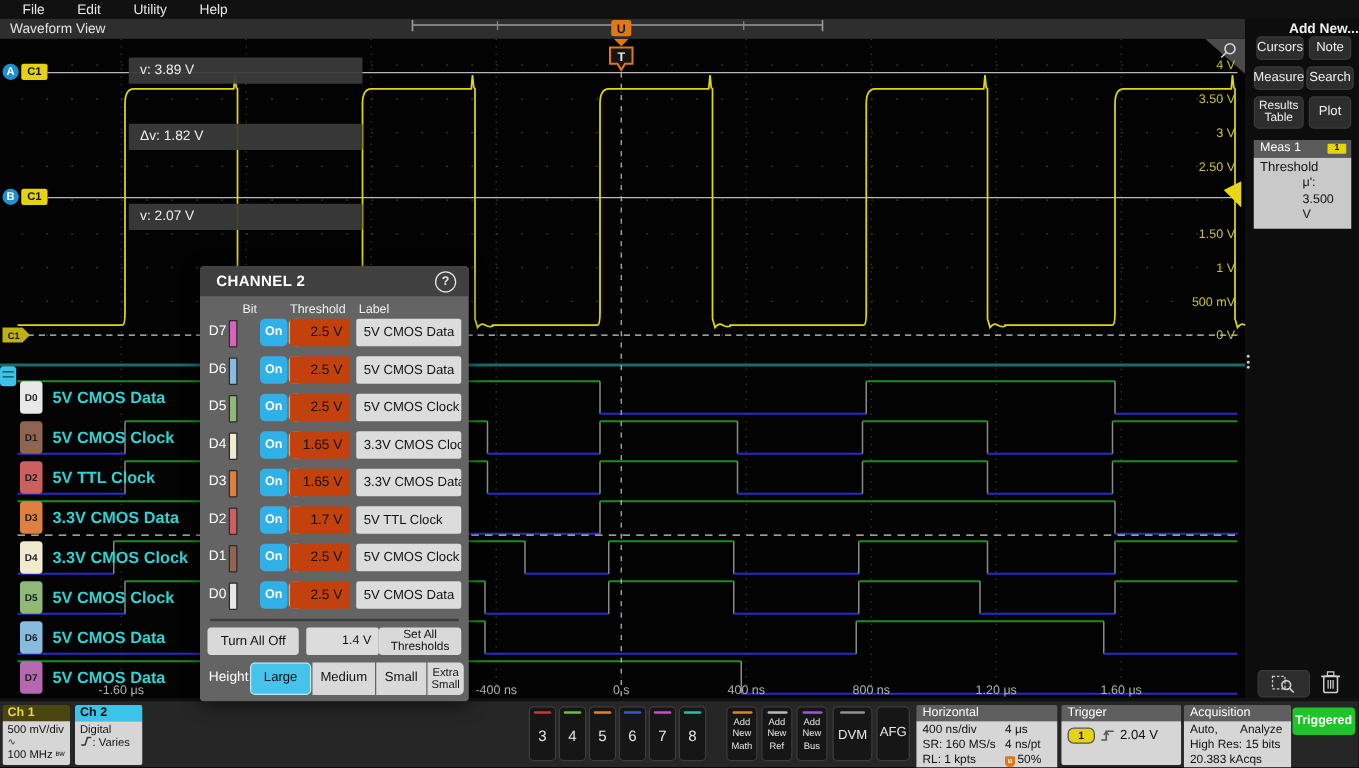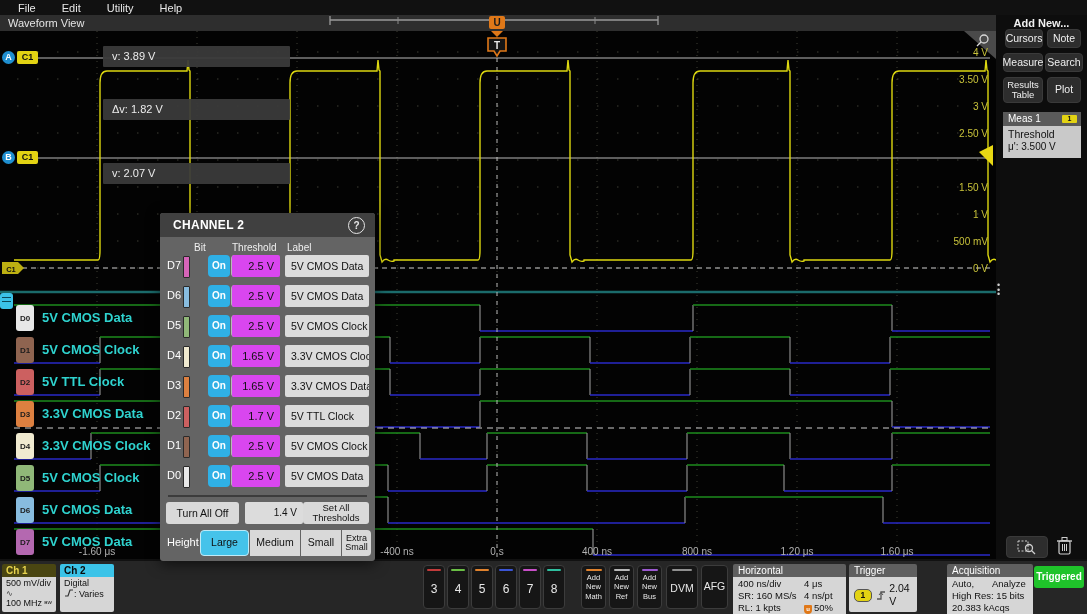--- a/index.html
+++ b/index.html
@@ -29,32 +29,32 @@
   #dialog-header{position:absolute;left:0;top:0;width:100%;height:24px;background:#404040;border-radius:3px 3px 0 0;}
   #dialog-title{position:absolute;left:13px;top:5px;color:#fff;font-size:12px;font-weight:bold;letter-spacing:.3px;}
   #dialog-help{position:absolute;right:10px;top:4px;width:15px;height:15px;border:1.5px solid #e6e6e6;border-radius:50%;color:#e6e6e6;font-size:10px;font-weight:bold;text-align:center;line-height:15px;}
   .colhdr{position:absolute;top:29px;color:#f0f0f0;font-size:10px;}
   .drow{position:absolute;left:0;width:100%;height:22px;}
   .drow-name{position:absolute;left:7px;top:4px;color:#fff;font-size:11px;}
   .drow-bar{position:absolute;left:23px;top:1px;width:5px;height:20px;border-radius:1px;border:1px solid #2a2a2a;}
   .drow-toggle{position:absolute;left:48px;top:0;width:52px;height:22px;}
   .tog-on{position:absolute;left:0;top:0;width:22px;height:22px;background:#2fb0e6;border-radius:4px;color:#fff;font-size:10px;font-weight:bold;text-align:center;line-height:22px;}
   .tog-knob{position:absolute;left:23px;top:0;width:11px;height:22px;background:#b9b9b9;border-radius:4px;}
-  .drow-thresh{position:absolute;left:72px;top:0;width:48px;height:22px;background:#d946ef;border-radius:2px;color:#111;font-size:11px;text-align:right;line-height:22px;padding-right:6px;box-sizing:border-box;}
+  .drow-thresh{position:absolute;left:72px;top:0;width:48px;height:22px;background:#c2410c;border-radius:2px;color:#111;font-size:11px;text-align:right;line-height:22px;padding-right:6px;box-sizing:border-box;}
   .drow-label{position:absolute;left:125px;top:0;width:84px;height:22px;background:#dcdcdc;border-radius:2px;color:#111;font-size:10.5px;line-height:22px;padding-left:6px;box-sizing:border-box;white-space:nowrap;overflow:hidden;}
   #dialog-sep{position:absolute;left:8px;top:282px;width:199px;height:2px;background:#3c3c3c;}
   .dlg-btn{position:absolute;background:#d9d9d9;border-radius:3px;color:#111;font-size:10.5px;text-align:center;}
   #all-thresh-input{position:absolute;background:#dcdcdc;border-radius:2px;color:#111;font-size:10px;text-align:right;}
   #height-label{position:absolute;left:7px;top:323px;color:#fff;font-size:11px;}
   .h-btn{position:absolute;top:317px;height:26px;background:#d9d9d9;color:#111;font-size:10.5px;display:flex;align-items:center;justify-content:center;text-align:center;line-height:1.05;}
   .h-btn.sel{background:#45c3ea;border:1.5px solid #bfeaf7;box-sizing:border-box;border-radius:4px;z-index:2;}
 
   
   #sidebar{position:absolute;left:996px;top:15px;width:91px;height:545px;background:#0d0d0d;}
-  #addnew-title{position:absolute;left:0;top:2px;width:91px;text-align:center;color:#f0f0f0;font-size:11px;font-weight:bold;}
+  #addnew-title{position:absolute;left:0;top:2px;width:91px;text-align:right;color:#f0f0f0;font-size:11px;font-weight:bold;}
   .sb-btn{position:absolute;background:#2d2d2d;border:1px solid #3a3a3a;border-radius:4px;color:#efefef;font-size:10.5px;display:flex;align-items:center;justify-content:center;text-align:center;line-height:1.05;box-sizing:border-box;}
   #meas-card{position:absolute;left:7px;top:97px;width:78px;}
   #meas-hdr{height:14px;background:#5a5a5a;color:#fff;font-size:10px;line-height:14px;padding-left:5px;position:relative;}
   #meas-badge{position:absolute;right:4px;top:3px;width:15px;height:8px;background:#e3d313;color:#111;font-size:7px;font-weight:bold;text-align:center;line-height:8px;border-radius:1px;}
   #meas-body{background:#c9c9c9;color:#111;font-size:10.5px;padding:2px 5px 4px 5px;line-height:1.25;}
   #scroll-dots{position:absolute;left:1px;top:268px;color:#cfcfcf;font-size:9px;line-height:4.5px;}
   .sb-tool{position:absolute;background:#2d2d2d;border:1px solid #3a3a3a;border-radius:4px;}
 
   
   #bottombar{position:absolute;left:0;top:559px;width:1087px;height:55px;background:#262626;border-top:2px solid #111;box-sizing:border-box;}
@@ -405,21 +405,21 @@
         <div class="sb-btn" style="left: 49px; top: 38px; width: 38px; height: 19px;">Search</div>
         <div class="sb-btn" style="left: 7px; top: 62px; width: 40px; height: 26px; font-size: 9.5px;">Results<br>Table</div>
         <div class="sb-btn" style="left: 51px; top: 62px; width: 34px; height: 26px;">Plot</div>
       </div>
     <div id="meas-card">
       <div id="meas-hdr"><span>Meas 1</span>
         <span id="meas-badge">1</span>
       </div>
       <div id="meas-body">
         <div>Threshold</div>
-        <div style="font-size:10px;">μ': 3.500 V</div>
+        <div style="font-size:10px;margin-left:34px;">μ': 3.500 V</div>
       </div>
     </div>
     <div id="scroll-dots">•<br>•<br>•</div>
     <div class="sb-tool" style="left:10px;top:521px;width:40px;height:20px;">
       <svg width="40" height="20">
         <rect x="11" y="4" width="10" height="10" fill="none" stroke="#cfcfcf" stroke-width="1" stroke-dasharray="2 1.5"></rect>
         <circle cx="22" cy="11" r="3.5" fill="none" stroke="#cfcfcf" stroke-width="1.3"></circle>
         <line x1="24.5" y1="13.5" x2="28" y2="17" stroke="#cfcfcf" stroke-width="1.3"></line>
       </svg>
     </div>
@@ -508,21 +508,21 @@
           <div class="hrow">
             <span class="c1">SR: 160 MS/s</span>
             <span>4 ns/pt</span>
           </div>
           <div class="hrow">
             <span class="c1">RL: 1 kpts</span>
             <span><span class="shield">u</span>50%</span>
           </div>
         </div>
     </div>
-    <div class="panel" style="left:849px;width:68px;">
+    <div class="panel" style="left:849px;width:96px;">
       <div class="panel-hdr">Trigger</div>
       <div class="panel-body" style="height:32px;">
         <div id="trig-body">
           <span id="trig-src">1</span>
           <svg width="12" height="11">
               <polyline points="1,9 5,9 5,2 11,2" fill="none" stroke="#555" stroke-width="1.3"></polyline>
               <polyline points="3,5 5,2.5 7,5" fill="none" stroke="#555" stroke-width="1"></polyline>
             </svg>
           <span style="font-size:10.5px;">2.04 V</span>
         </div>

